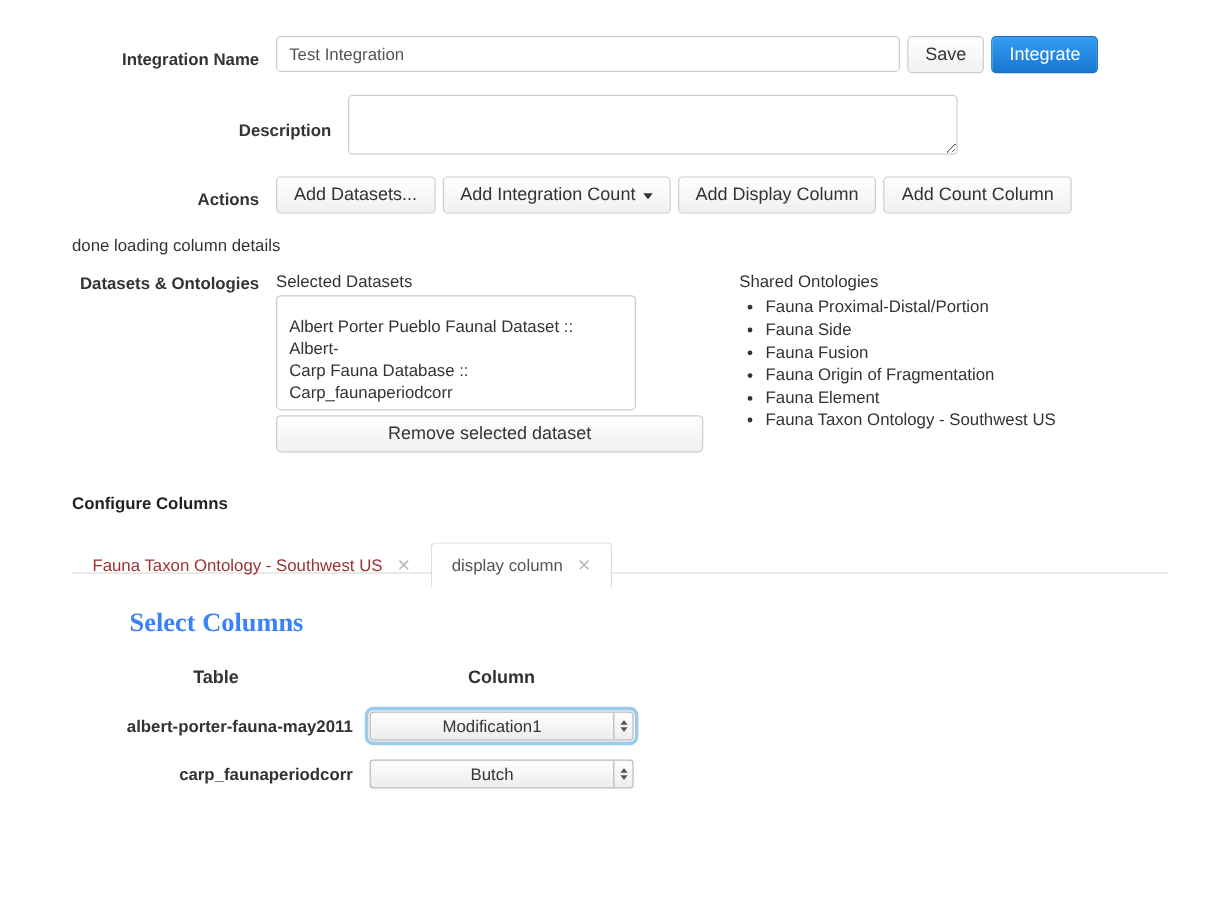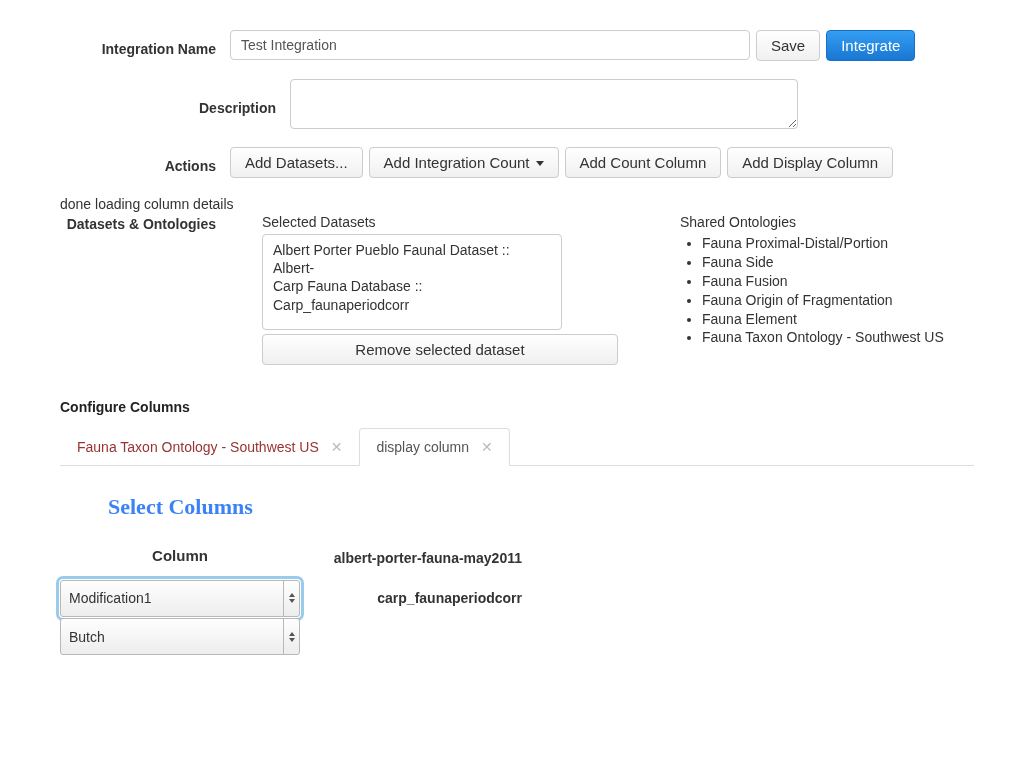--- a/index.html
+++ b/index.html
@@ -78,22 +78,21 @@
     top: 1px;
   }
   .status-text {
     font-size: 14px;
     color: #333;
     margin-top: 6px;
   }
   .section-row {
     display: flex;
     align-items: flex-start;
-    margin-top: 2px;
-    gap: 32px;
+    margin-top: 14px;
   }
   .section-row .label {
     width: 170px;
     text-align: right;
     font-weight: bold;
     padding-right: 14px;
     padding-top: 2px;
     flex-shrink: 0;
   }
   .col-block {
@@ -103,21 +102,21 @@
     font-size: 14px;
     font-weight: normal;
     color: #333;
     margin-bottom: 4px;
   }
   .listbox {
     width: 300px;
     height: 96px;
     border: 1px solid #ccc;
     border-radius: 4px;
-    padding: 6px 10px;
+    padding: 16px 10px;
     font-size: 14px;
     color: #333;
     overflow: hidden;
   }
   .listbox .item { line-height: 1.3; }
   .remove-btn {
     width: 356px;
     justify-content: center;
     margin-top: 4px;
   }
@@ -137,21 +136,21 @@
     display: flex;
     border-bottom: 1px solid #ddd;
   }
   .tab {
     padding: 10px 16px;
     font-size: 14px;
     color: #993333;
     cursor: pointer;
     border: 1px solid transparent;
     position: relative;
-    top: 1px;
+    top: 13px;
     border-top-left-radius: 4px;
     border-top-right-radius: 4px;
   }
   .tab.active {
     color: #555;
     background: #fff;
     border: 1px solid #ddd;
     border-bottom-color: #fff;
   }
   .tab-close {
@@ -188,22 +187,23 @@
     padding-top: 12px;
     padding-bottom: 12px;
     white-space: nowrap;
   }
   .sel-wrap {
     display: flex;
     align-items: center;
     border: 1px solid #b8b8b8;
     border-radius: 3px;
     background: linear-gradient(#fefefe, #ededed);
-    height: 37px;
+    height: 24px;
     overflow: hidden;
+    text-align: center;
   }
   .sel-wrap.focused {
     outline: 3px solid #9acbed;
     outline-offset: 1px;
   }
   .sel-wrap .selval {
     flex: 1;
     padding: 0 8px;
     font-size: 14px;
     color: #333;
@@ -245,22 +245,22 @@
 </div>
 
 <div class="form-row">
   <div class="label">Actions</div>
   <div class="controls">
     <button class="btn">Add Datasets...</button>
     <button class="btn">
       <span>Add Integration Count</span>
       <span class="caret-down"></span>
     </button>
+    <button class="btn">Add Display Column</button>
     <button class="btn">Add Count Column</button>
-    <button class="btn">Add Display Column</button>
   </div>
 </div>
 
 <div class="status-text">done loading column details</div>
 
 <div class="section-row">
   <div class="label">Datasets &amp; Ontologies</div>
 
   <div class="col-block">
     <div class="col-heading">Selected Datasets</div>
@@ -292,20 +292,21 @@
   </div>
   <div class="tab active">
     <span>display column</span>
     <span class="tab-close">✕</span>
   </div>
 </div>
 
 <div class="select-columns-heading">Select Columns</div>
 
 <div class="table-area">
+  <div class="th left">Table</div>
   <div class="th">Column</div>
 
   <div class="rlabel">albert-porter-fauna-may2011</div>
   <div class="sel-wrap focused">
     <span class="selval">Modification1</span>
     <span class="stepper">
       <span class="arr-up"></span>
       <span class="arr-down"></span>
     </span>
   </div>

